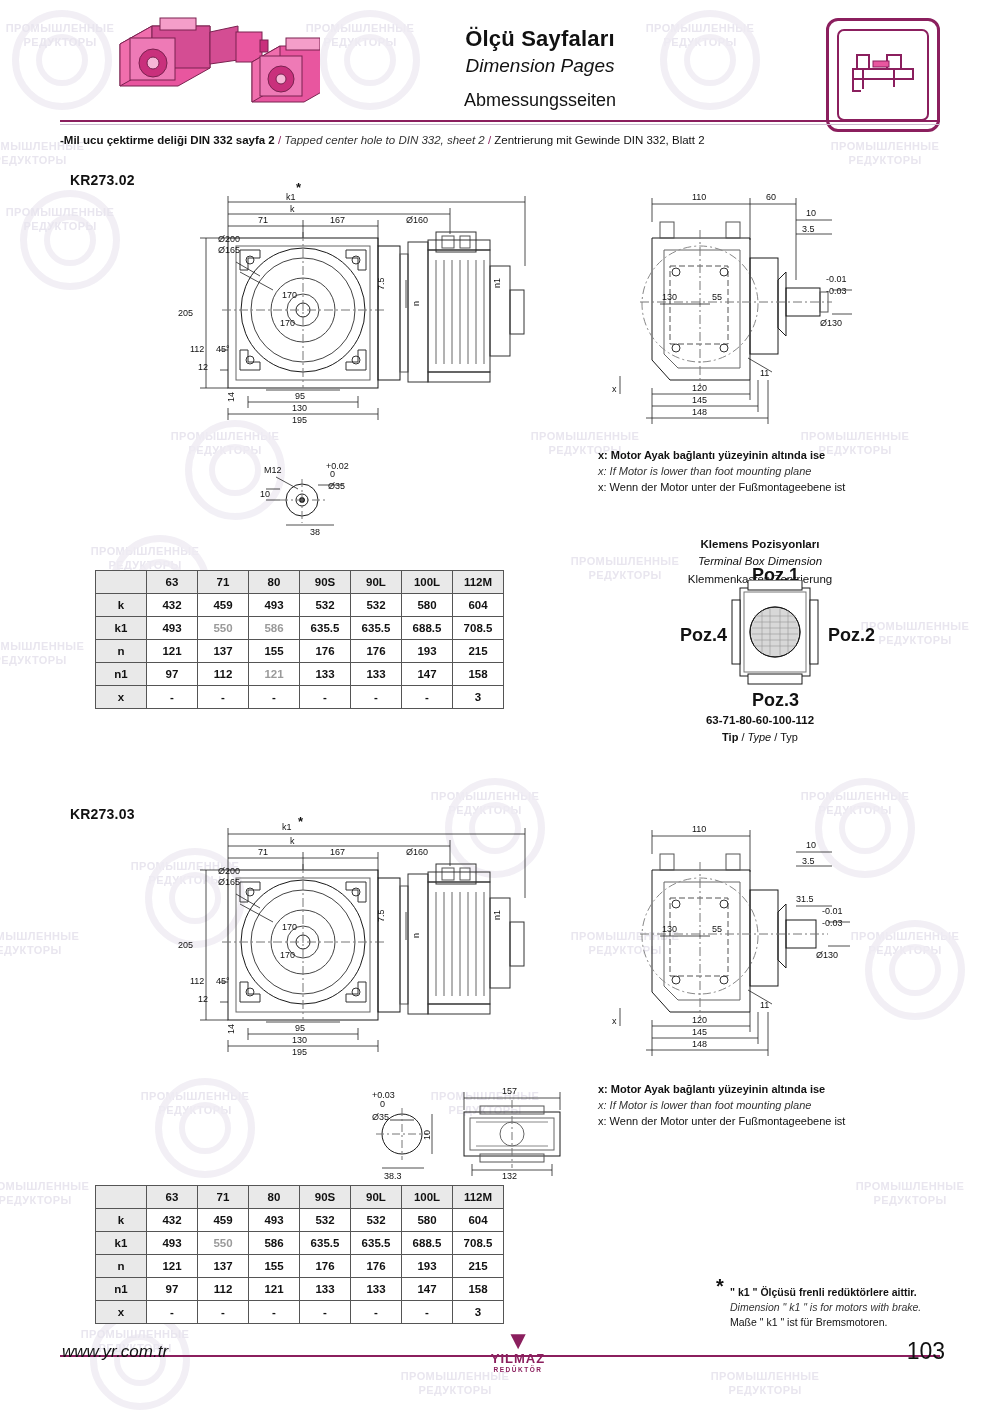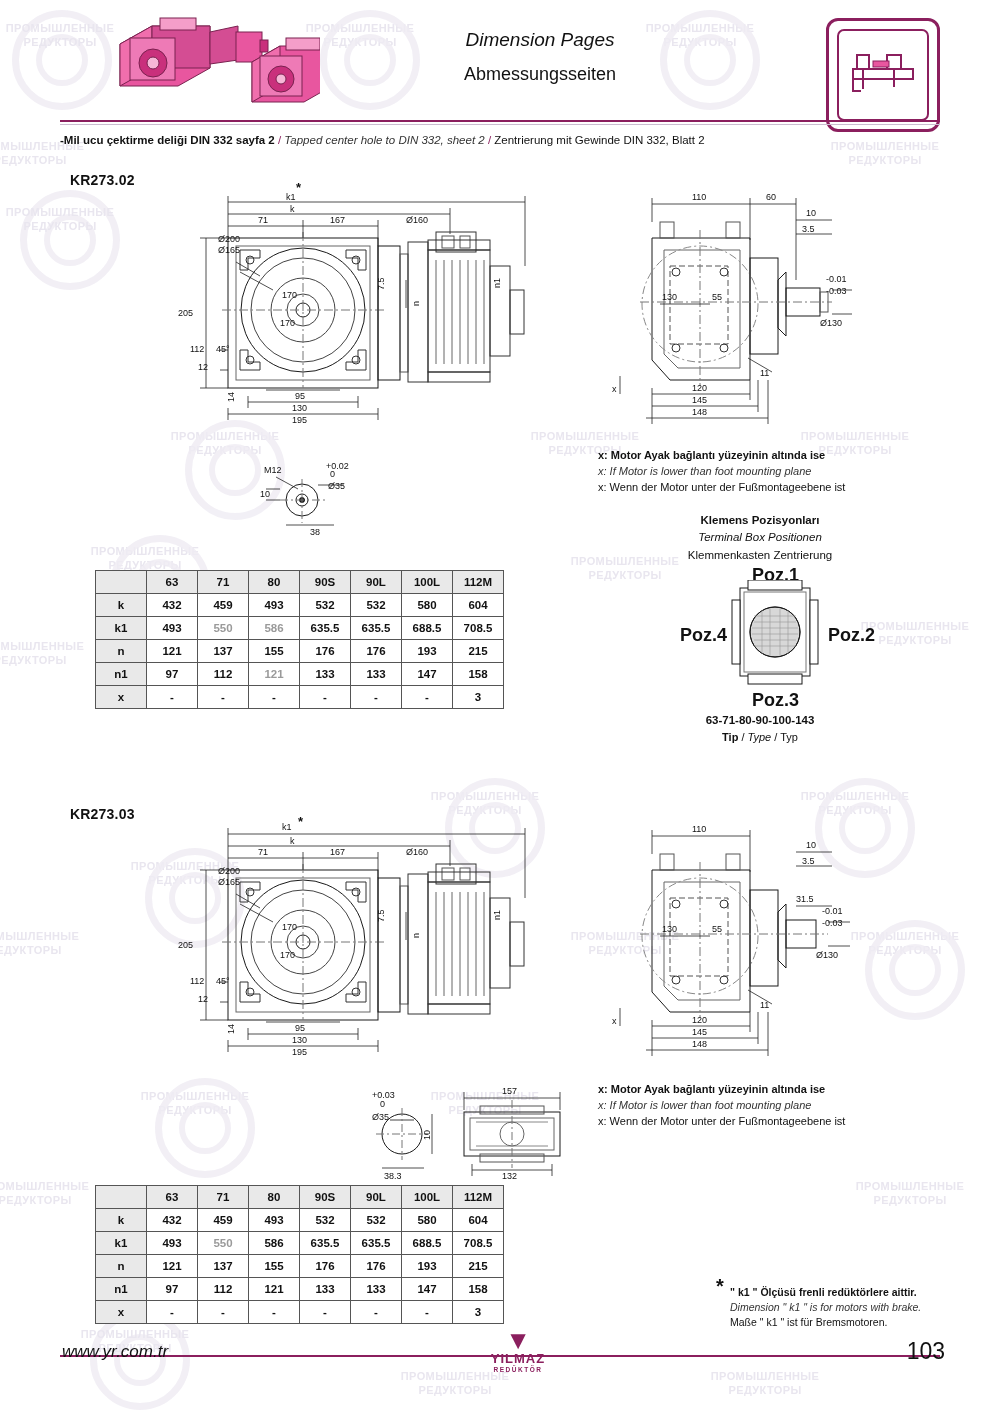--- a/index.html
+++ b/index.html
@@ -195,20 +195,21 @@
           <polygon points="192,46 220,30 220,70 192,86" fill="#f06ead"></polygon>
           <rect x="200" y="40" width="42" height="40" fill="#ee7ab6"></rect>
           <circle cx="221" cy="63" r="13" fill="#c9307c"></circle>
           <circle cx="221" cy="63" r="5" fill="#f7b7d7"></circle>
           <rect x="226" y="22" width="34" height="12" fill="#f49ec9"></rect>
         </g>
       </svg>
     </div>
 
     <div class="title-block">
+      <div class="t1">Ölçü Sayfaları</div>
       <div class="t2">Dimension Pages</div>
       <div class="t3">Abmessungsseiten</div>
     </div>
 
     <div class="icon-box">
       <div class="icon-inner"></div>
       <svg width="108" height="108" viewBox="0 0 108 108" style="position:absolute;left:0;top:0;">
         <g stroke="#8b1f5e" stroke-width="2" fill="none">
           <rect x="24" y="48" width="60" height="10"></rect>
           <rect x="28" y="34" width="12" height="14"></rect>
@@ -426,23 +427,23 @@
       </g>
     </svg>
   </div>
 
   <div class="note" style="left:598px;top:448px;width:320px;">
     <div class="l1">x: Motor Ayak bağlantı yüzeyinin altında ise</div>
     <div class="l2">x: If Motor is lower than foot mounting plane</div>
     <div>x: Wenn der Motor unter der Fußmontageebene ist</div>
   </div>
 
-  <div class="tbpos" style="left:660px;top:512px;width:200px;">
+  <div class="tbpos" style="left:660px;top:536px;width:200px;">
     <div class="l1">Klemens Pozisyonları</div>
-    <div class="l2">Terminal Box Positionen</div>
+    <div class="l2">Terminal Box Dimension</div>
     <div>Klemmenkasten Zentrierung</div>
   </div>
   <div class="poz" style="left:752px;top:565px;">Poz.1</div>
   <div class="poz" style="left:680px;top:625px;">Poz.4</div>
   <div class="poz" style="left:828px;top:625px;">Poz.2</div>
   <div class="poz" style="left:752px;top:690px;">Poz.3</div>
 
   <div class="dwg" style="left:720px;top:580px;">
     <svg width="110" height="105" viewBox="0 0 110 105">
       <g stroke="#1a1a1a" fill="none" stroke-width="1">
@@ -463,21 +464,21 @@
           <line x1="42" y1="30" x2="42" y2="74"></line>
             <line x1="50" y1="28" x2="50" y2="76"></line>
           <line x1="60" y1="28" x2="60" y2="76"></line>
             <line x1="68" y1="30" x2="68" y2="74"></line>
         </g>
         <rect x="24" y="12" width="62" height="80" stroke="#777"></rect>
       </g>
     </svg>
   </div>
   <div class="tbpos" style="left:700px;top:712px;width:120px;">
-    <div class="l1">63-71-80-90-100-143</div>
+    <div class="l1">63-71-80-60-100-112</div>
     <div style="font-size:11px;">
       <b>Tip</b>
       <span>/</span>
       <i>Type</i>
       <span>/</span>
       <span>Typ</span>
     </div>
   </div>
 
   <table class="dims" style="left:95px;top:570px;">

